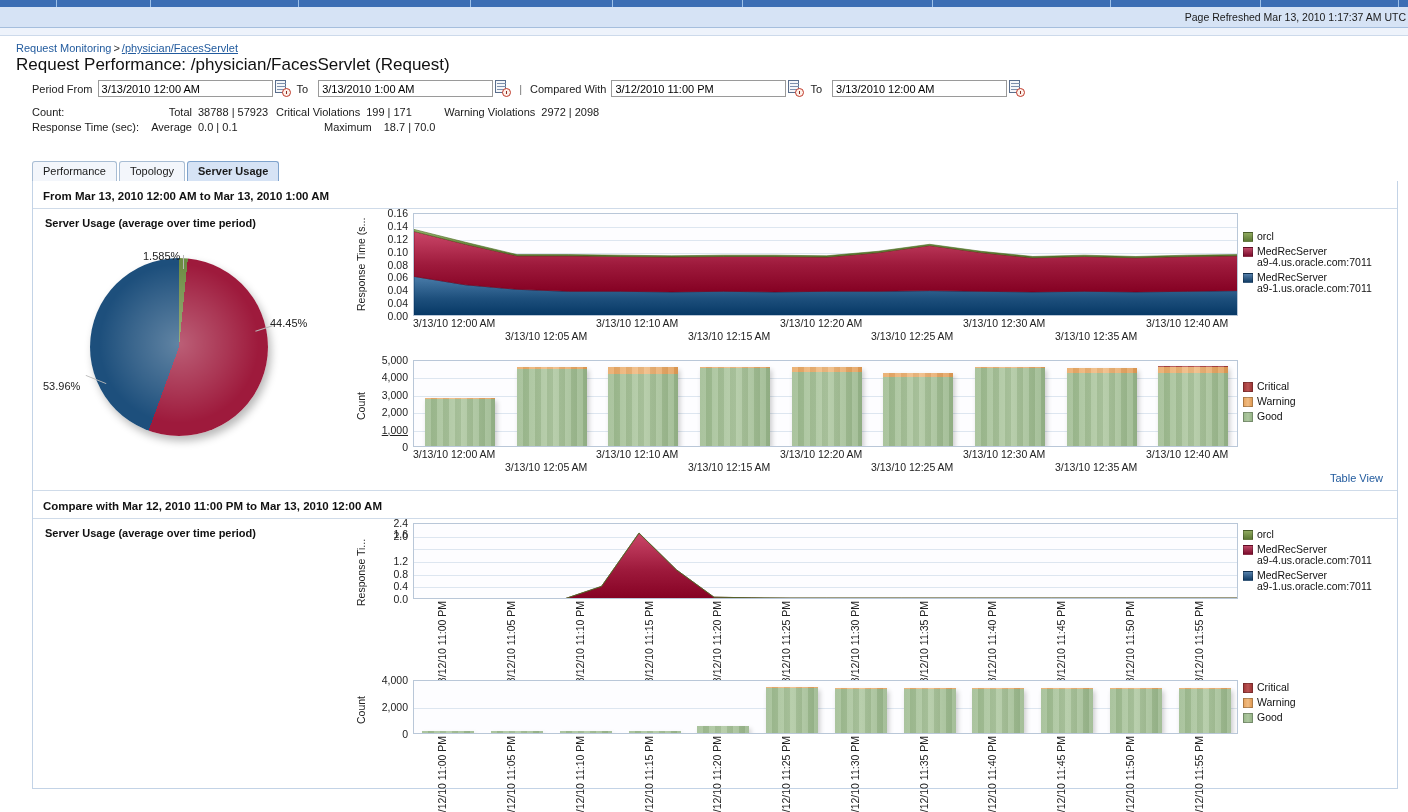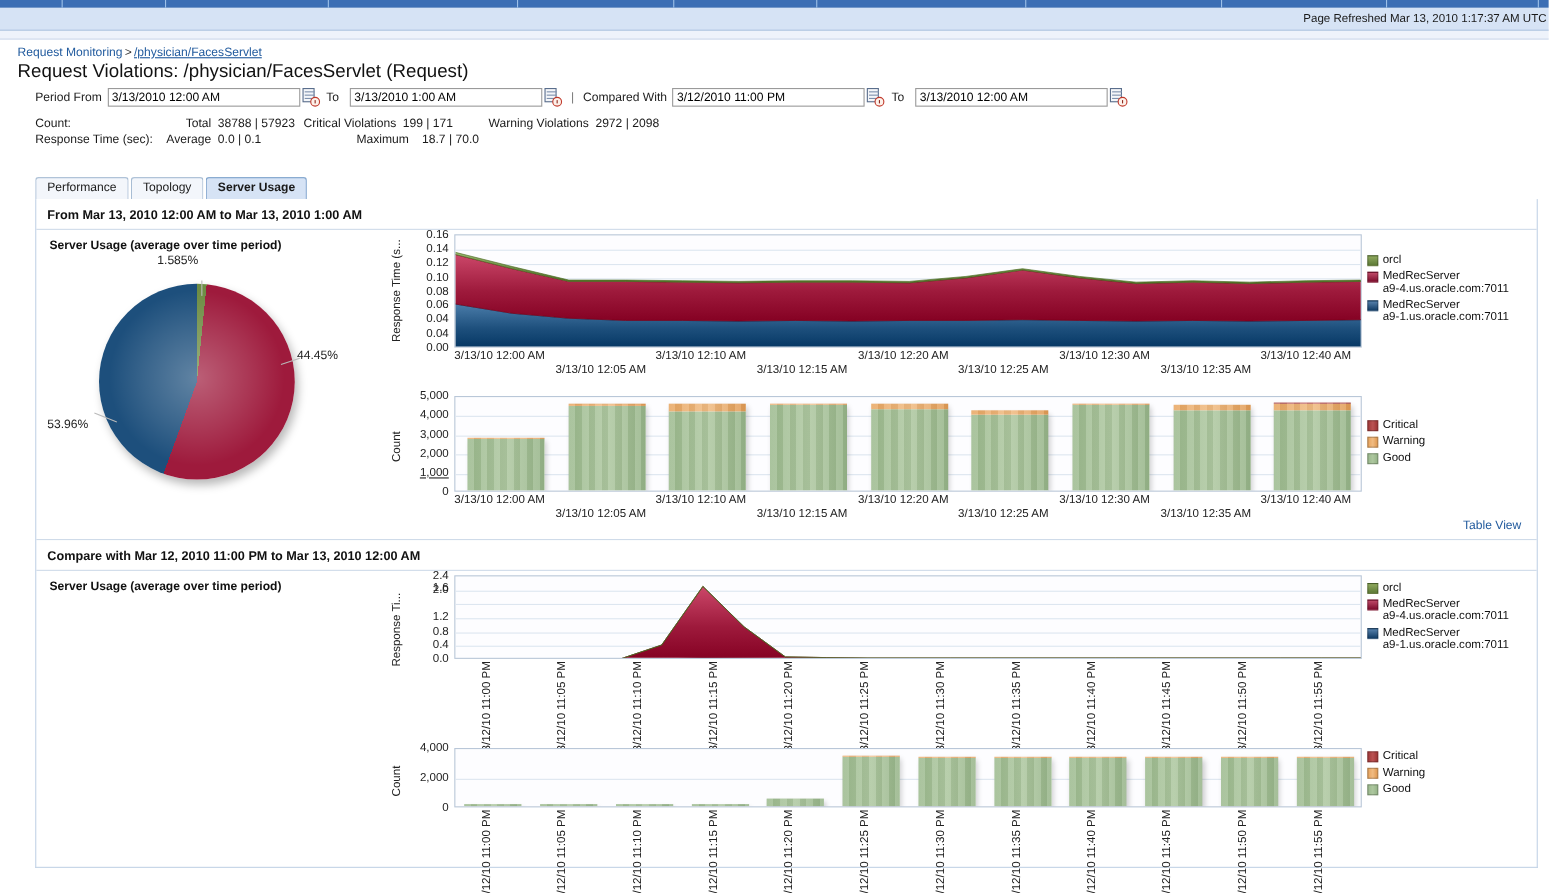--- a/index.html
+++ b/index.html
@@ -235,21 +235,21 @@
   <span>Page Refreshed Mar 13, 2010 1:17:37 AM UTC</span>
 </div>
 <div class="spacer-bar"></div>
 
 <div class="content">
 
   <div class="breadcrumb">
     <a>Request Monitoring</a><span class="sep">&gt;</span><span class="cur">/physician/FacesServlet</span>
   </div>
 
-  <div class="page-title">Request Violations: /physician/FacesServlet (Request)</div>
+  <div class="page-title">Request Performance: /physician/FacesServlet (Request)</div>
 
   <div class="period-row">
     <label>Period From</label>
     <input type="text" style="width: 175px;" value="3/13/2010 12:00 AM">
     <span class="dp-icon">
         <span class="sheet"></span>
         <span class="clock"></span>
       </span>
     <label>To</label>
     <input type="text" style="width: 175px; margin-left: 5px;" value="3/13/2010 1:00 AM">
@@ -300,21 +300,21 @@
   <div class="panel">
 
     <div class="section-hdr">From Mar 13, 2010 12:00 AM to Mar 13, 2010 1:00 AM</div>
 
     <div class="row">
       <div class="left-col">
         <div class="chart-title" style="padding-top:8px">Server Usage (average over time period)</div>
         <div class="pie-wrap">
           <div class="pie" id="pie1" style="left: 57px; top: 29px; background: conic-gradient(rgb(109, 140, 67) 0deg, rgb(109, 140, 67) 5.70629deg, rgb(158, 26, 60) 5.70629deg, rgb(158, 26, 60) 199.972deg, rgb(29, 79, 124) 199.972deg, rgb(29, 79, 124) 360deg);"></div>
           <div class="pie-gloss" style="left:57px;top:29px;width:178px;height:178px;"></div>
-          <div class="pct" style="left:110px;top:2px;">1.585%</div>
+          <div class="pct" style="left:110px;top:21px;">1.585%</div>
           <div class="leader" style="left:150px;top:26px;width:1px;height:14px;"></div>
           <div class="pct" style="left:10px;top:151px;">53.96%</div>
           <div class="leader" style="left:52px;top:150px;width:22px;transform:rotate(22deg);"></div>
           <div class="pct" style="left:237px;top:88px;">44.45%</div>
           <div class="leader" style="left:222px;top:99px;width:18px;transform:rotate(-18deg);"></div>
         </div>
       </div>
 
       <div class="right-col">
 

